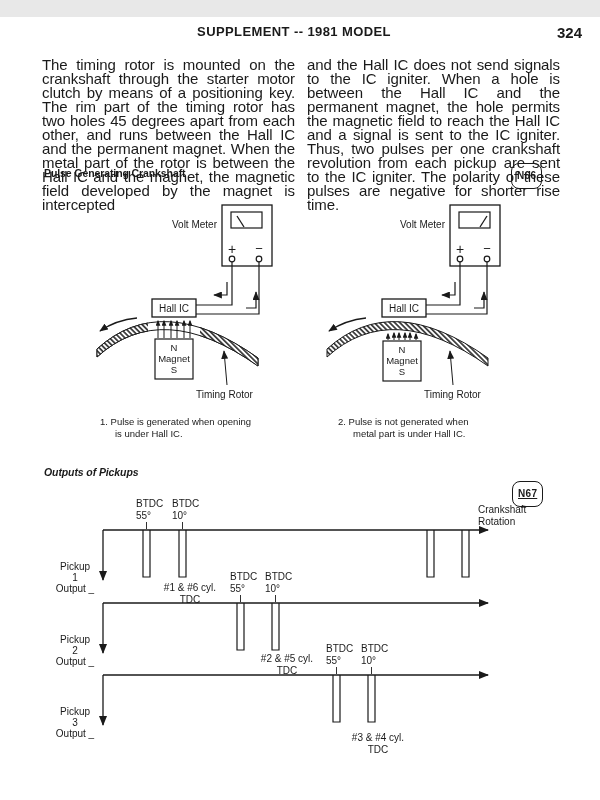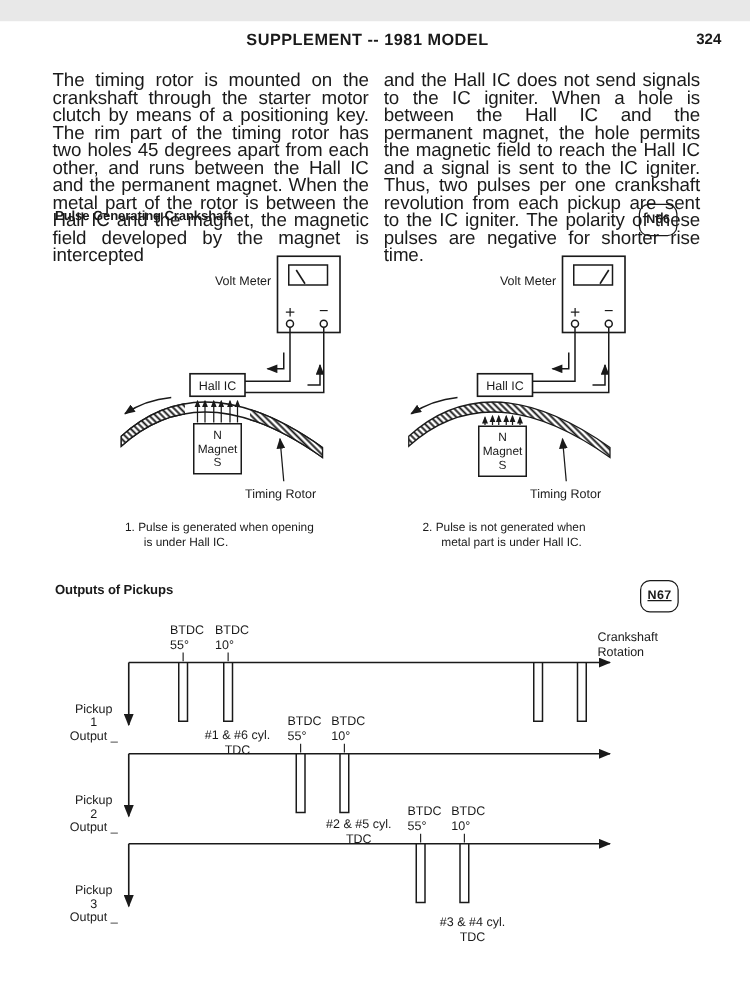--- a/index.html
+++ b/index.html
@@ -1,20 +1,20 @@
 <!DOCTYPE html>
 <html><head>
 <meta charset="utf-8">
 <style>
   html,body{margin:0;padding:0;background:#e8e8e8;}
   .page{position:relative;width:600px;height:800px;background:#ffffff;margin:17px auto;
         font-family:"Liberation Sans",sans-serif;color:#1a1a1a;overflow:hidden;}
   .abs{position:absolute;}
   .hdr{font-weight:bold;font-size:13px;letter-spacing:.4px;white-space:nowrap;}
-  .pgnum{font-weight:bold;font-size:12px;}
+  .pgnum{font-weight:bold;font-size:15px;}
   .col{font-size:15px;line-height:14px;text-align:justify;letter-spacing:-.1px;}
   .sec{font-weight:bold;font-size:10.5px;letter-spacing:-.1px;white-space:nowrap;}
   .badge{font-weight:bold;font-size:10px;border:1.3px solid #1a1a1a;border-radius:8px;
          padding:5px 5px;height:14px;line-height:13px;letter-spacing:.3px;text-align:right;}
   svg{position:absolute;left:0;}
   svg text{font-family:"Liberation Sans",sans-serif;fill:#1a1a1a;}
   .t10{font-size:10px;}
   .t95{font-size:9.5px;}
 </style>
 </head>
@@ -130,22 +130,22 @@
       <text x="402" y="358" class="t95" text-anchor="middle">S</text>
 
       <line x1="453" y1="368" x2="450" y2="334" stroke="#1a1a1a" stroke-width="1" marker-end="url(#ah)"></line>
       <text x="424" y="381" class="t10">Timing Rotor</text>
 
       <text x="338" y="408" class="t95">2. Pulse is not generated when</text>
       <text x="353" y="420" class="t95">metal part is under Hall IC.</text>
     </g>
   </svg>
 
-  <div class="abs sec" style="left:44px;top:449px;">Outputs of Pickups</div>
-  <div class="abs badge" style="left:512px;top:447px;text-decoration:underline;">N67</div>
+  <div class="abs sec" style="left:44px;top:449px;font-style:italic;">Outputs of Pickups</div>
+  <div class="abs badge" style="left:512px;top:464px;text-decoration:underline;">N67</div>
 
   <svg style="top:465px;" width="600" height="295" viewBox="0 465 600 295">
     <defs>
       <marker id="ah2" viewBox="0 0 10 8" refX="9" refY="4" markerWidth="10" markerHeight="8" orient="auto" markerUnits="userSpaceOnUse">
           <path d="M0,0 L10,4 L0,8 Z" fill="#1a1a1a"></path>
         </marker>
     </defs>
 
     <g>
       <path d="M143,513 V560 H150 V513" fill="#fff" stroke="#1a1a1a" stroke-width="1.2"></path>

